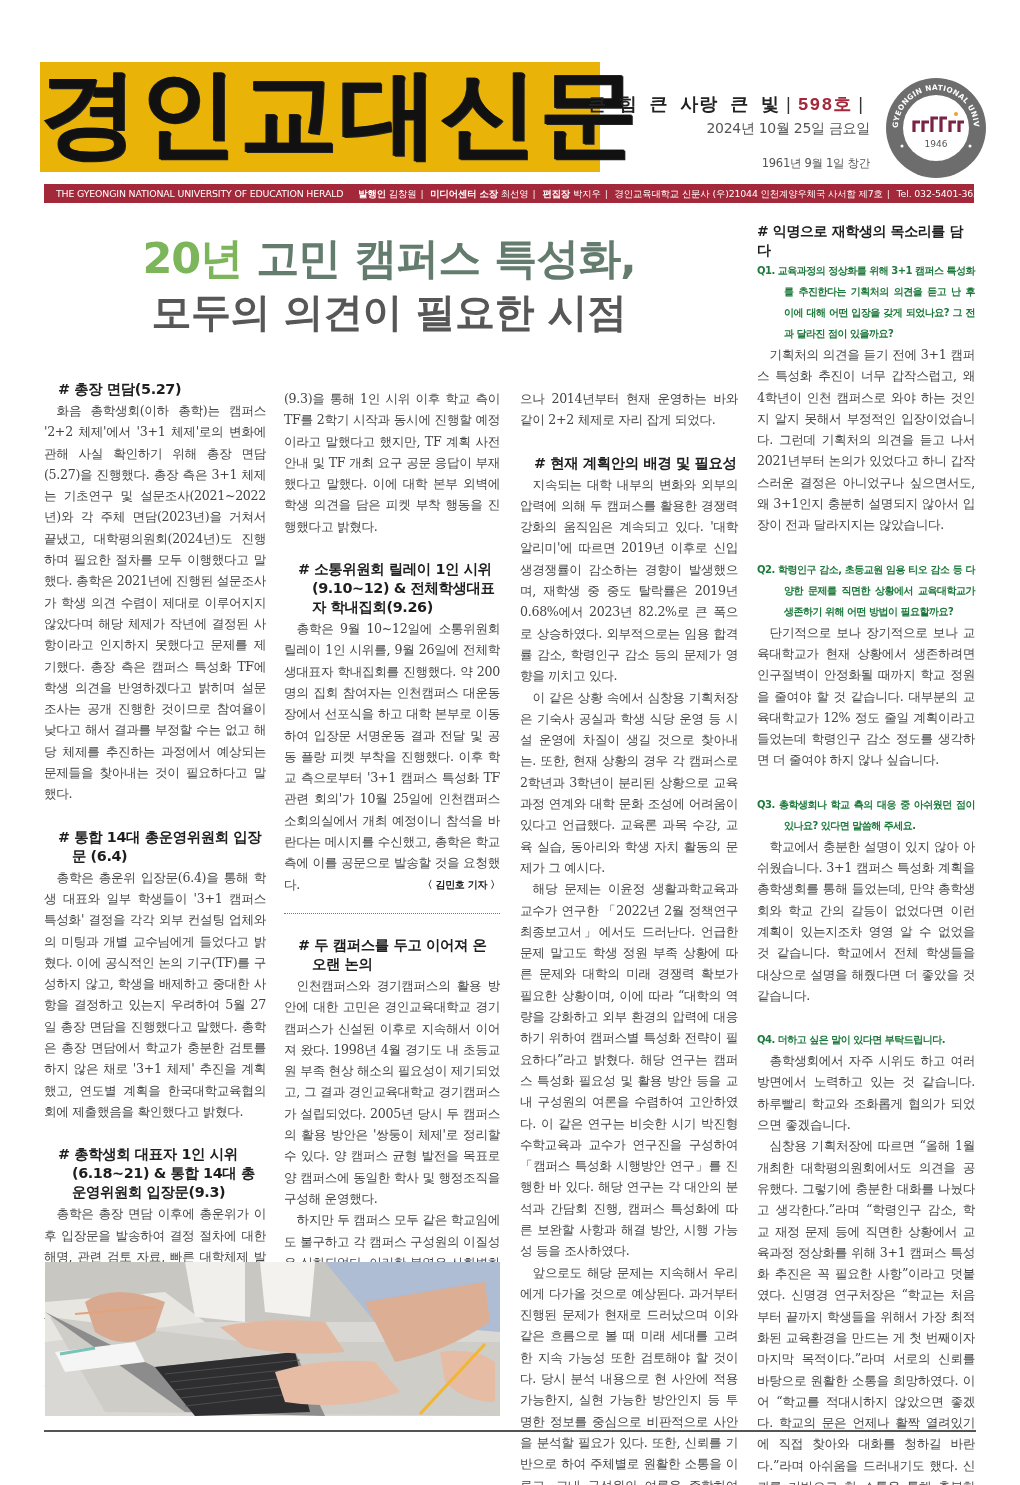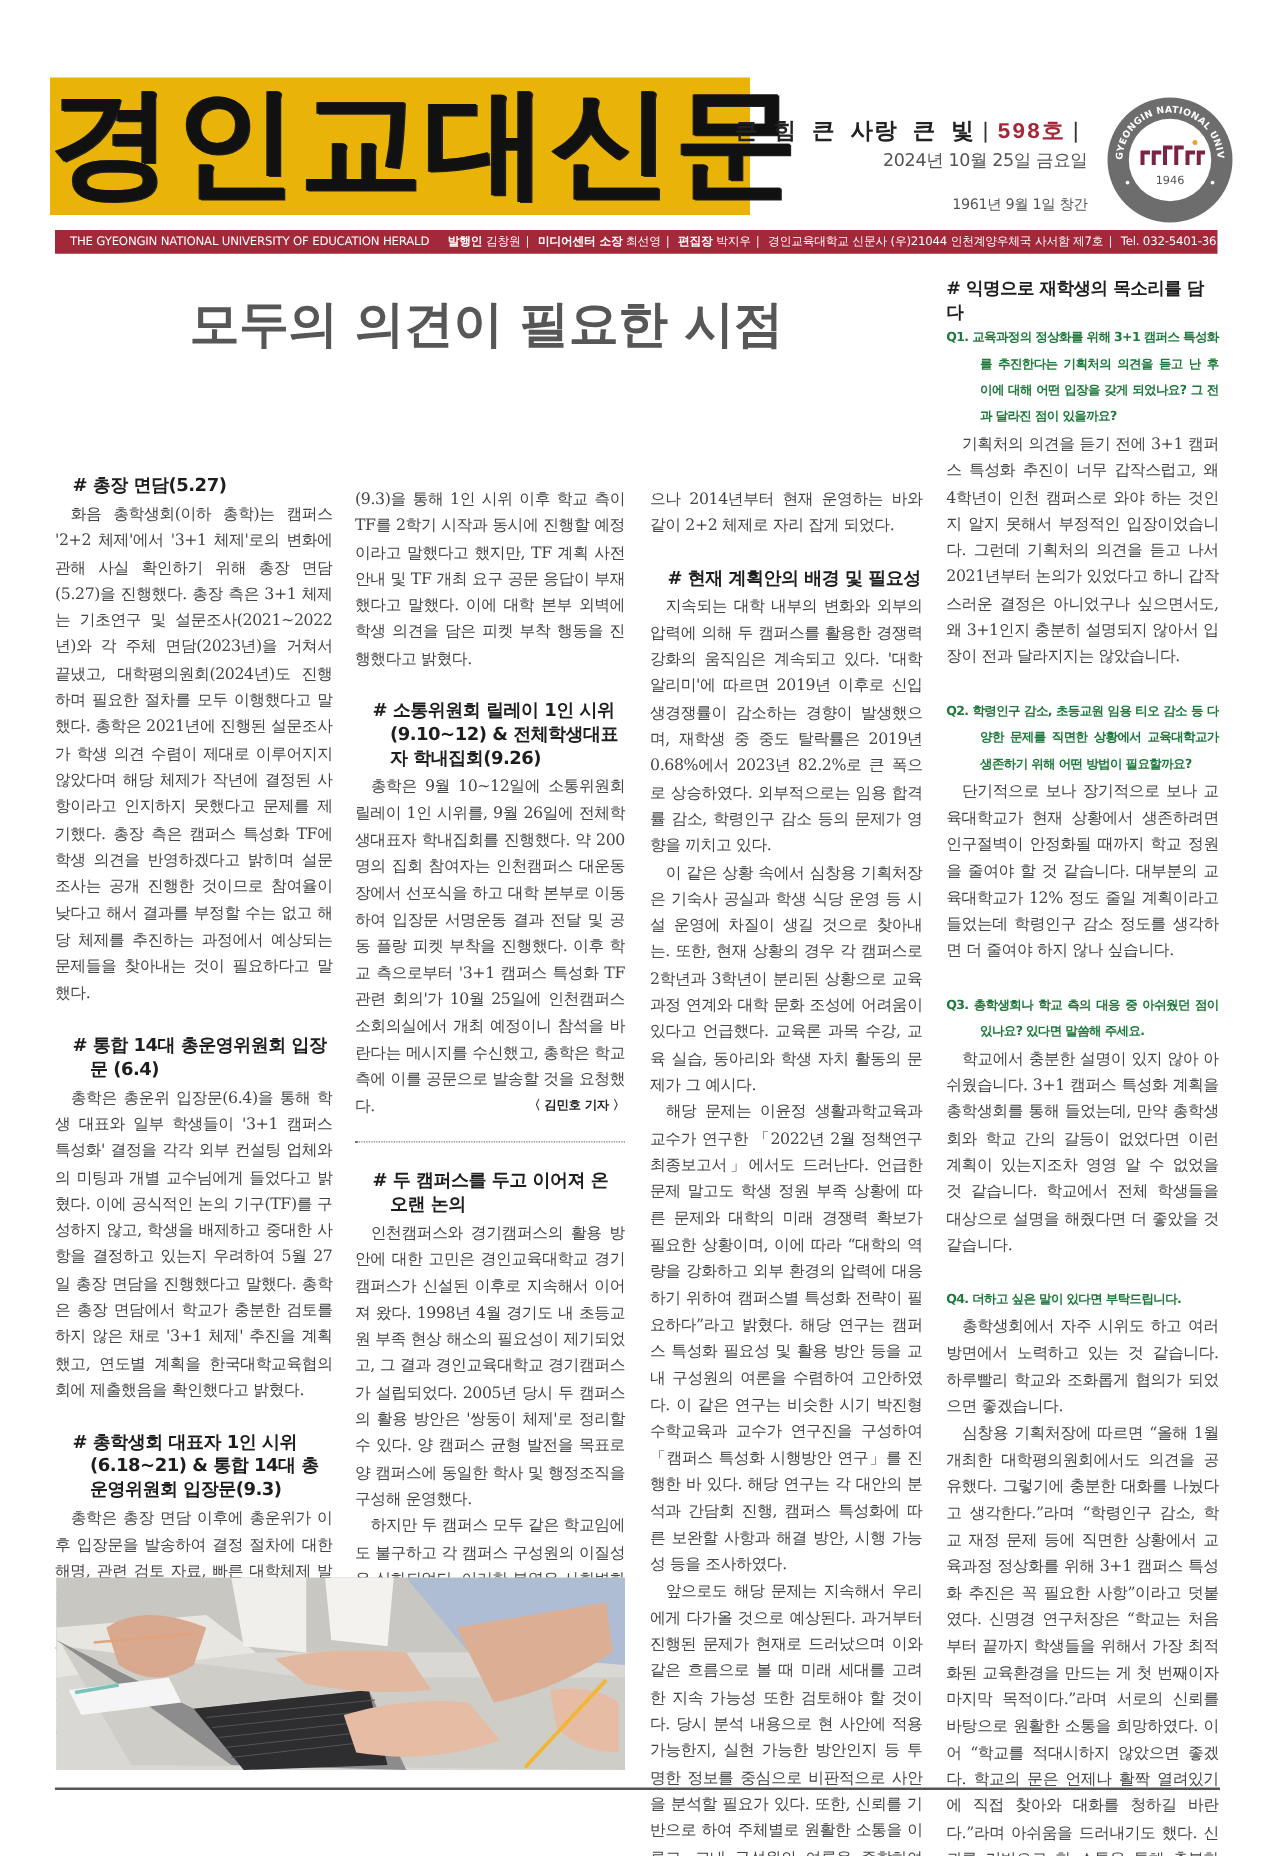--- a/index.html
+++ b/index.html
@@ -104,20 +104,21 @@
 <div class="info-band">
   <span class="en">THE GYEONGIN NATIONAL UNIVERSITY OF EDUCATION HERALD</span>
   <b>발행인</b> <span>김창원</span><span class="pipe">|</span>
   <b>미디어센터 소장</b> <span>최선영</span><span class="pipe">|</span>
   <b>편집장</b> <span>박지우</span><span class="pipe">|</span>
   <span>경인교육대학교 신문사 (우)21044 인천계양우체국 사서함 제7호</span><span class="pipe">|</span>
   <span>Tel. 032-5401-363</span>
 </div>
 
 <div class="headline">
+  <div class="headline-1"><span class="accent">20년</span><span> 고민 캠퍼스 특성화,</span></div>
   <div class="headline-2">모두의 의견이 필요한 시점</div>
 </div>
 
 <div class="col col1">
   <div class="sec-head"># 총장 면담(5.27)</div>
   <p>화음 총학생회(이하 총학)는 캠퍼스 '2+2 체제'에서 '3+1 체제'로의 변화에 관해 사실 확인하기 위해 총장 면담(5.27)을 진행했다. 총장 측은 3+1 체제는 기초연구 및 설문조사(2021~2022년)와 각 주체 면담(2023년)을 거쳐서 끝냈고, 대학평의원회(2024년)도 진행하며 필요한 절차를 모두 이행했다고 말했다. 총학은 2021년에 진행된 설문조사가 학생 의견 수렴이 제대로 이루어지지 않았다며 해당 체제가 작년에 결정된 사항이라고 인지하지 못했다고 문제를 제기했다. 총장 측은 캠퍼스 특성화 TF에 학생 의견을 반영하겠다고 밝히며 설문조사는 공개 진행한 것이므로 참여율이 낮다고 해서 결과를 부정할 수는 없고 해당 체제를 추진하는 과정에서 예상되는 문제들을 찾아내는 것이 필요하다고 말했다.</p>
   <div class="gap"></div>
   <div class="sec-head"># 통합 14대 총운영위원회 입장문 (6.4)</div>
   <p>총학은 총운위 입장문(6.4)을 통해 학생 대표와 일부 학생들이 '3+1 캠퍼스 특성화' 결정을 각각 외부 컨설팅 업체와의 미팅과 개별 교수님에게 들었다고 밝혔다. 이에 공식적인 논의 기구(TF)를 구성하지 않고, 학생을 배제하고 중대한 사항을 결정하고 있는지 우려하여 5월 27일 총장 면담을 진행했다고 말했다. 총학은 총장 면담에서 학교가 충분한 검토를 하지 않은 채로 '3+1 체제' 추진을 계획했고, 연도별 계획을 한국대학교육협의회에 제출했음을 확인했다고 밝혔다.</p>
   <div class="gap"></div>

